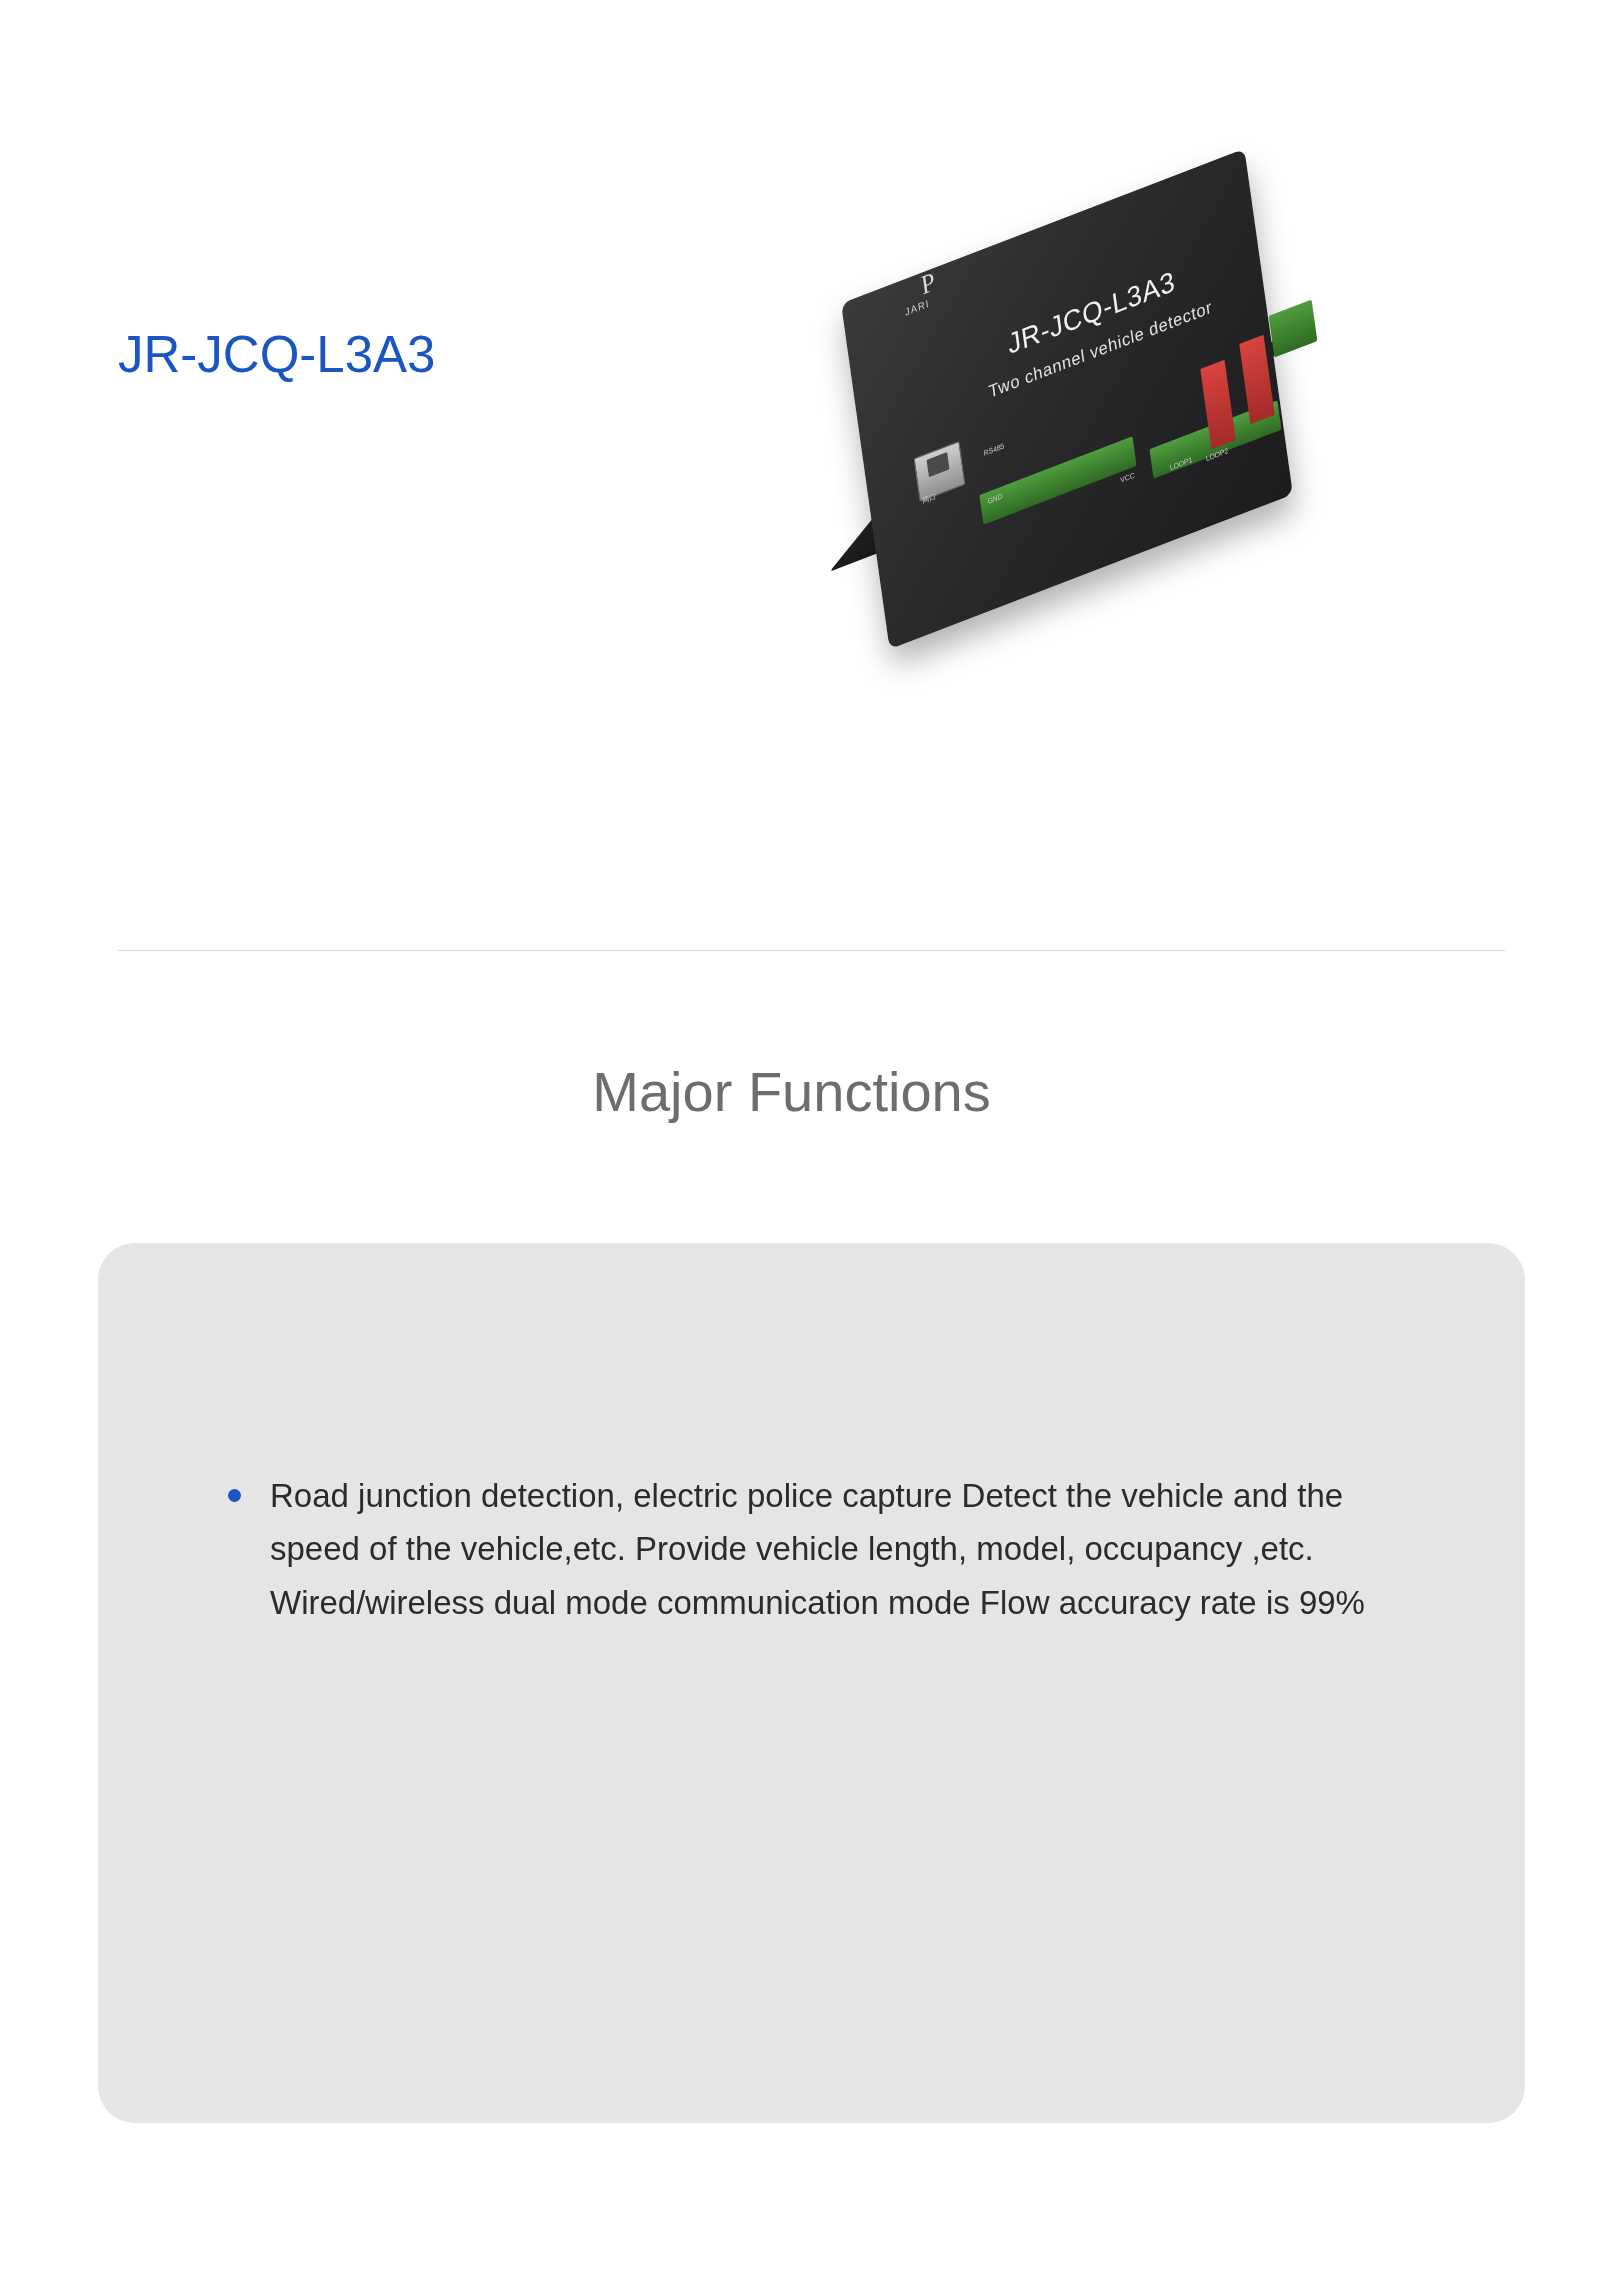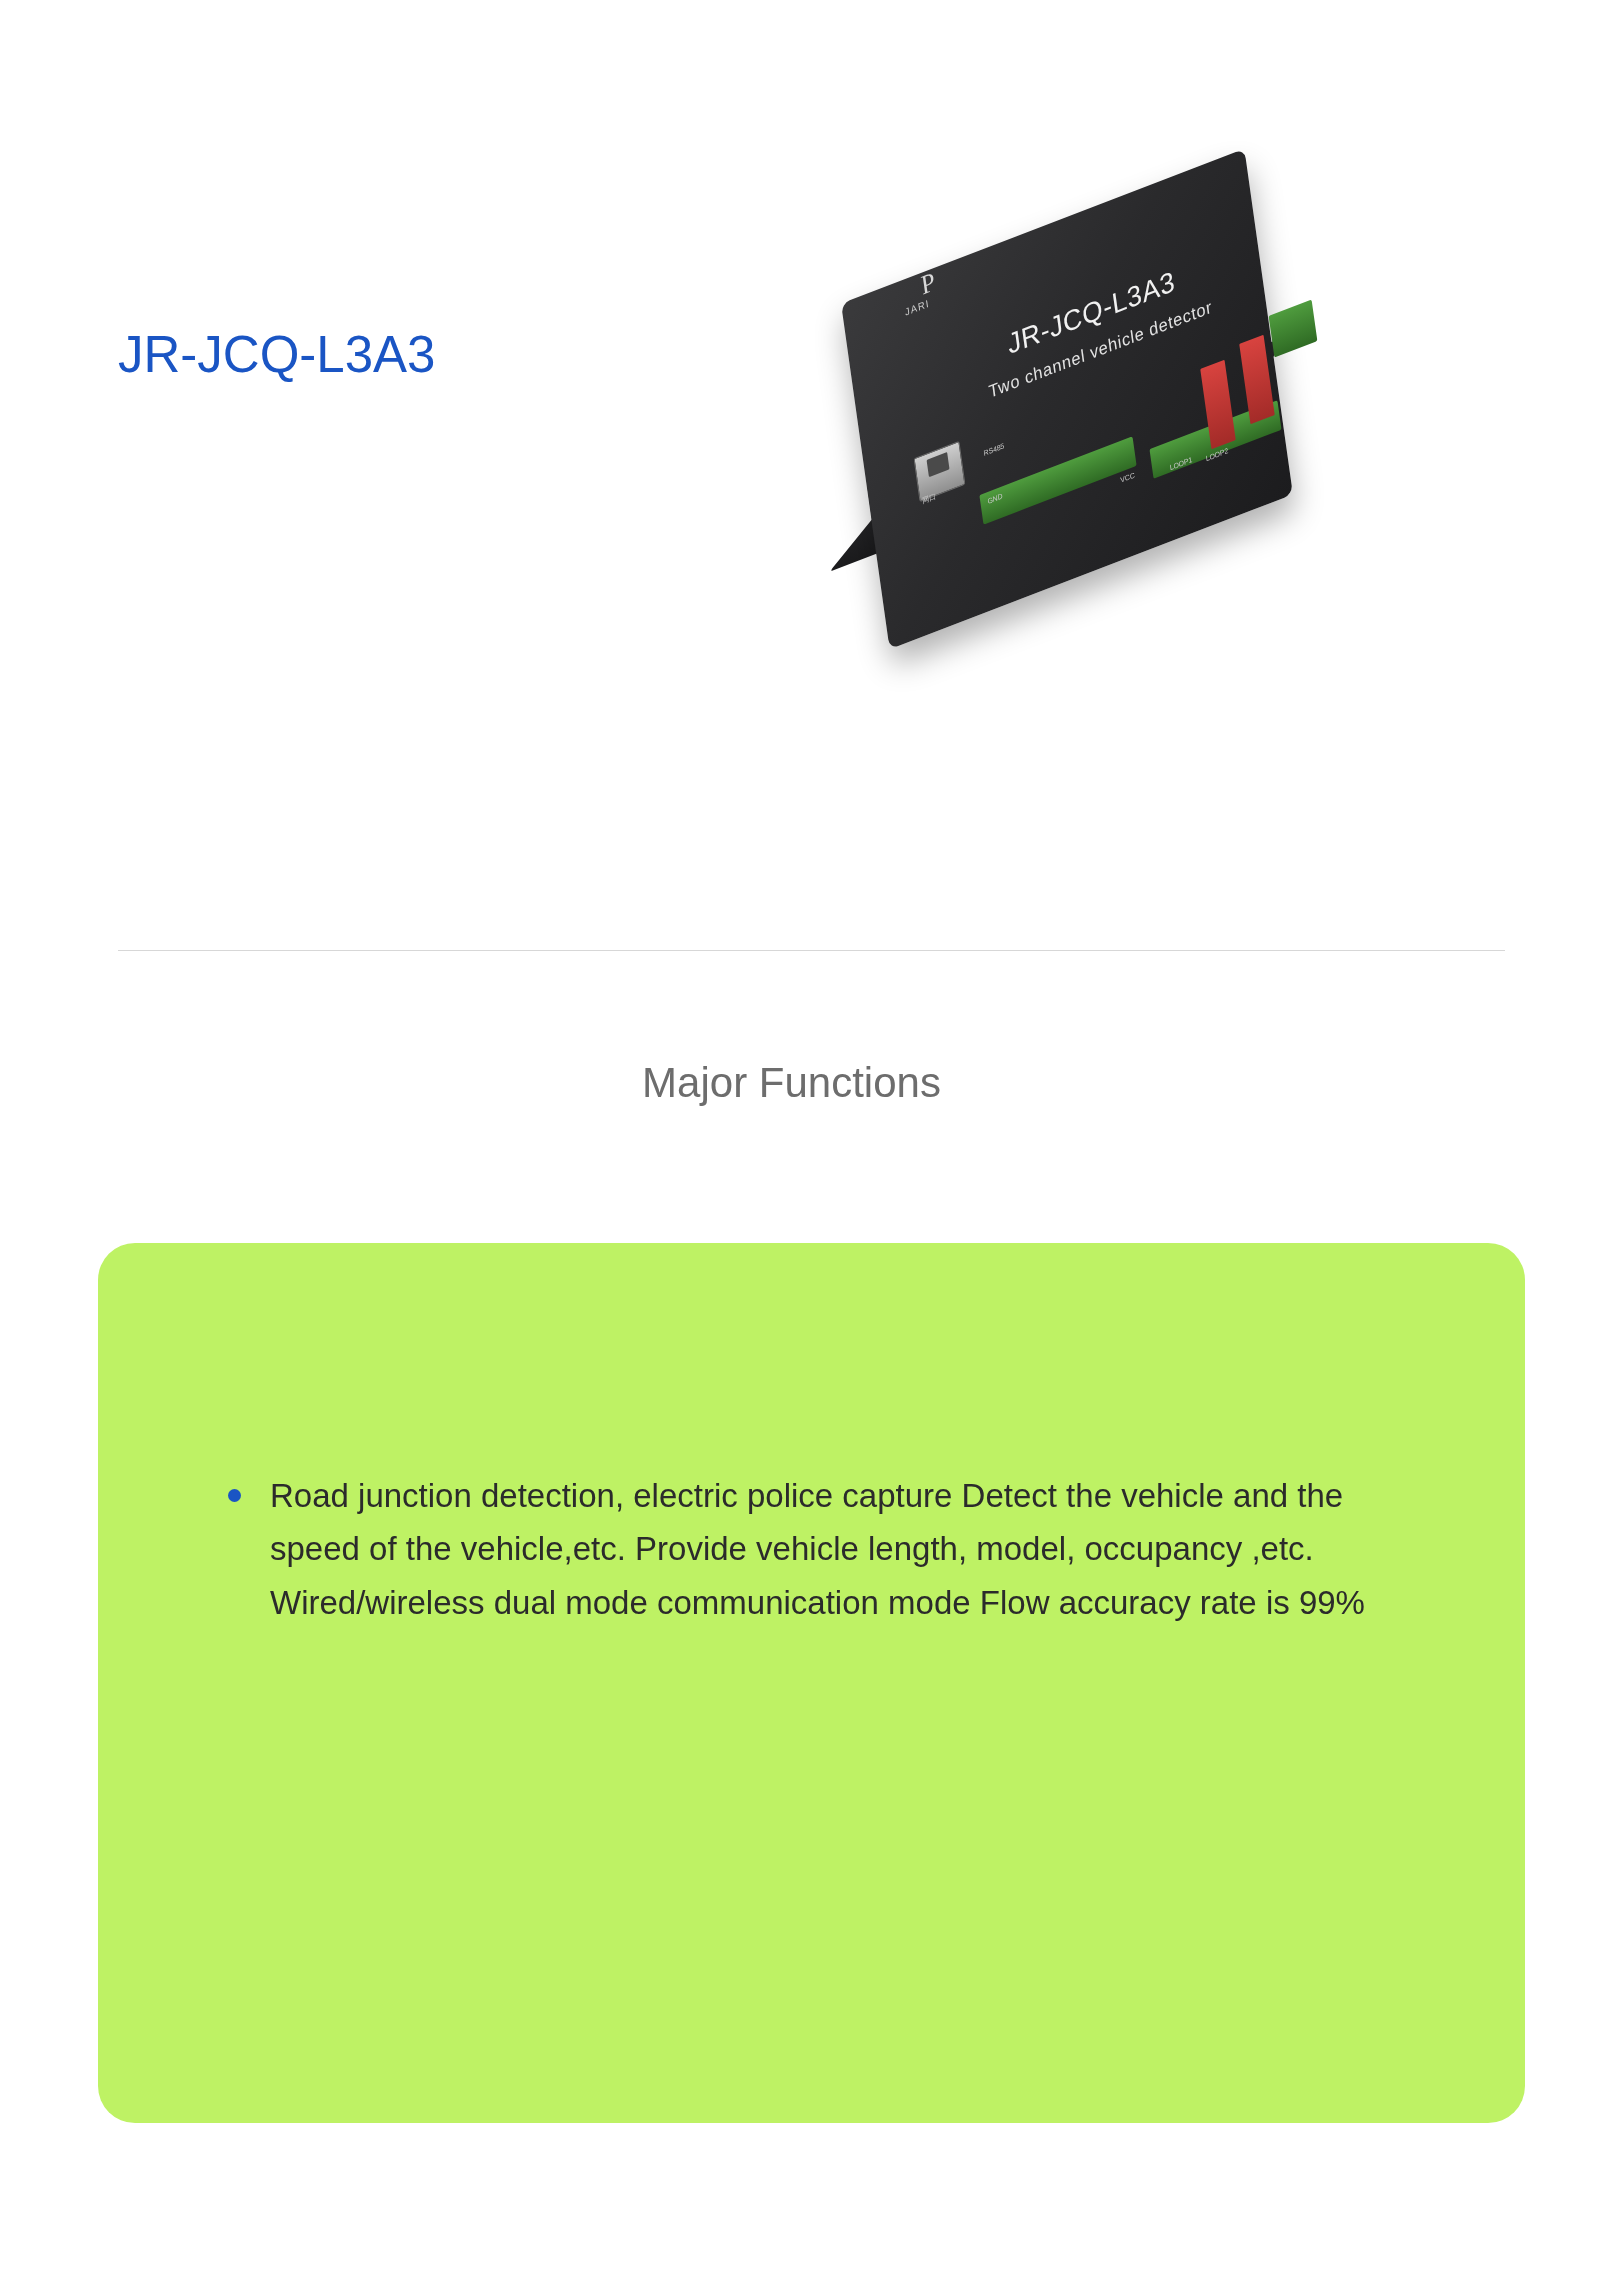--- a/index.html
+++ b/index.html
@@ -208,33 +208,33 @@
     background: #d7d7d7;
   }
 
   
   .section-title {
     position: absolute;
     left: 0;
     top: 1059px;
     width: 1583px;
     text-align: center;
-    font-size: 42px;
+    font-size: 56px;
     color: #6d6d6d;
     font-weight: 400;
   }
 
   
   .feature-card {
     position: absolute;
     left: 98px;
     top: 1243px;
     width: 1427px;
     height: 880px;
-    background: #bef264;
+    background: #e5e5e5;
     border-radius: 37px;
   }
 
   .bullet-list {
     position: absolute;
     left: 118px;
     top: 226px;
     width: 1197px;
     margin: 0;
     padding: 0;

